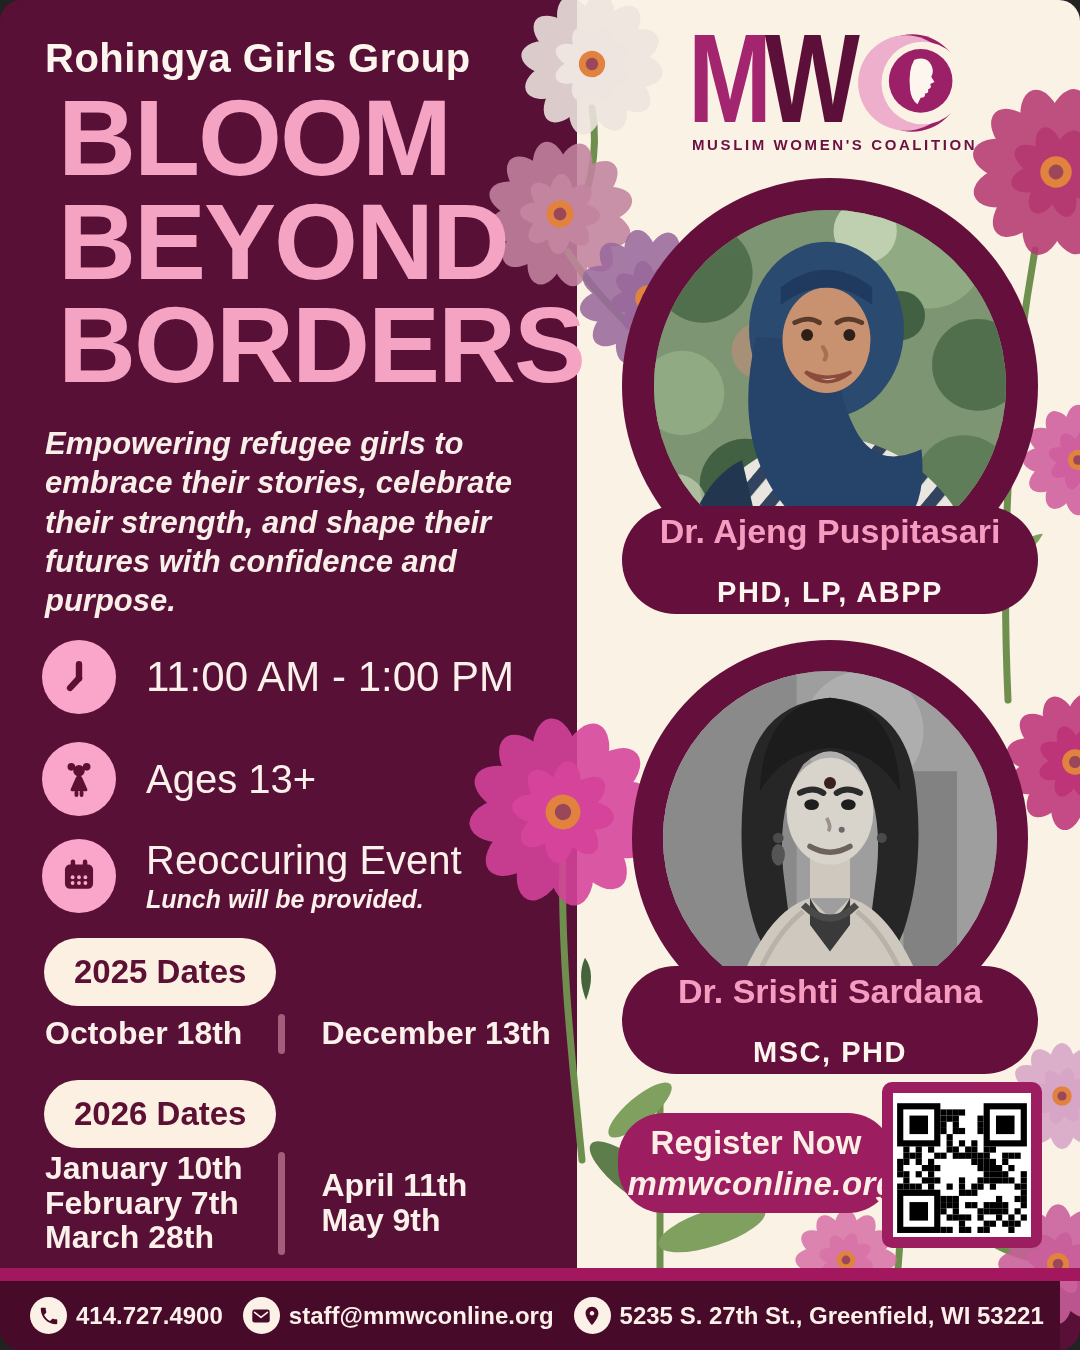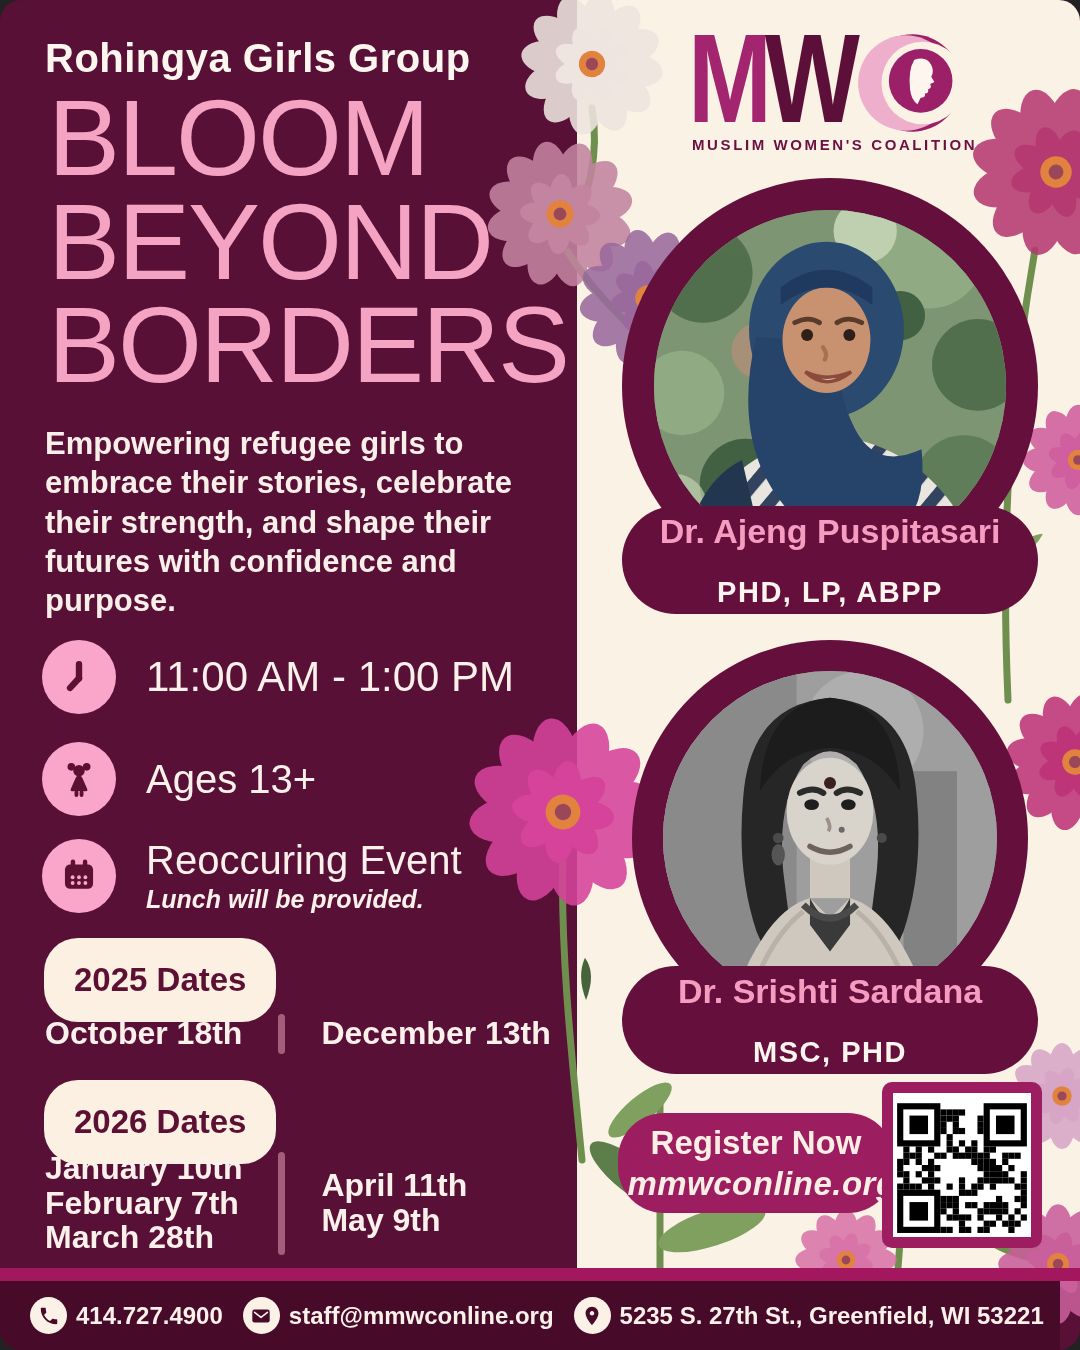--- a/index.html
+++ b/index.html
@@ -6,35 +6,35 @@
   .poster{position:relative;width:1080px;height:1350px;background:#581037;overflow:hidden;
     font-family:"Liberation Sans",sans-serif;border-radius:21px;-webkit-font-smoothing:antialiased;}
   .abs{position:absolute;}
 
   
   .cream-panel{left:577px;top:0;width:503px;height:1268px;background:#faf2e4;}
   .decor{left:0;top:0;width:1080px;height:1350px;z-index:2;pointer-events:none;}
 
   
   .group-title{left:45px;top:36px;font-size:40px;font-weight:700;color:#fdf6ee;z-index:4;letter-spacing:.5px;}
-  .main-title{left:48px;top:86px;z-index:4;color:#f5a3c3;font-weight:400;font-size:108px;
+  .main-title{left:58px;top:86px;z-index:4;color:#f5a3c3;font-weight:700;font-size:108px;
     line-height:.96;letter-spacing:-2px;}
   .main-title span{display:block;}
   .description{left:45px;top:424px;width:478px;z-index:4;color:#f9efe9;font-size:31px;
-    font-weight:600;line-height:1.27;}
+    font-style:italic;font-weight:600;line-height:1.27;}
 
   .info-row{display:flex;align-items:center;gap:30px;z-index:4;}
   .info-badge{width:74px;height:74px;border-radius:50%;background:#f9a6ca;flex:none;
     display:flex;align-items:center;justify-content:center;}
   .info-text{font-size:42px;color:#fbf1ea;font-weight:400;white-space:nowrap;}
   .info-text.sm{font-size:40px;}
   .info-sub{font-size:25px;font-weight:700;font-style:italic;color:#fbf1ea;margin-top:2px;}
 
   .pill{z-index:4;background:#fbf0e2;color:#5c1034;font-weight:700;font-size:33px;
-    height:60px;border-radius:34px;display:flex;align-items:center;padding:12px 30px;white-space:nowrap;}
+    height:60px;border-radius:34px;display:flex;align-items:center;padding:4px 30px;white-space:nowrap;}
   .date-row{z-index:4;display:flex;align-items:center;gap:36px;}
   .date-text{font-size:32px;font-weight:700;color:#fbf1ea;white-space:nowrap;line-height:1.05;}
   .date-col{display:flex;flex-direction:column;gap:1px;}
   .vdiv{width:7px;border-radius:4px;background:#a65d7c;align-self:stretch;}
   .vdiv.short{height:40px;align-self:center;}
 
   
   .logo-mw{left:688px;top:16px;z-index:4;font-size:126px;font-weight:700;letter-spacing:-9px;
     transform:scaleX(.8);transform-origin:left top;line-height:1;}
   .logo-mw .m{color:#a3246f;}

